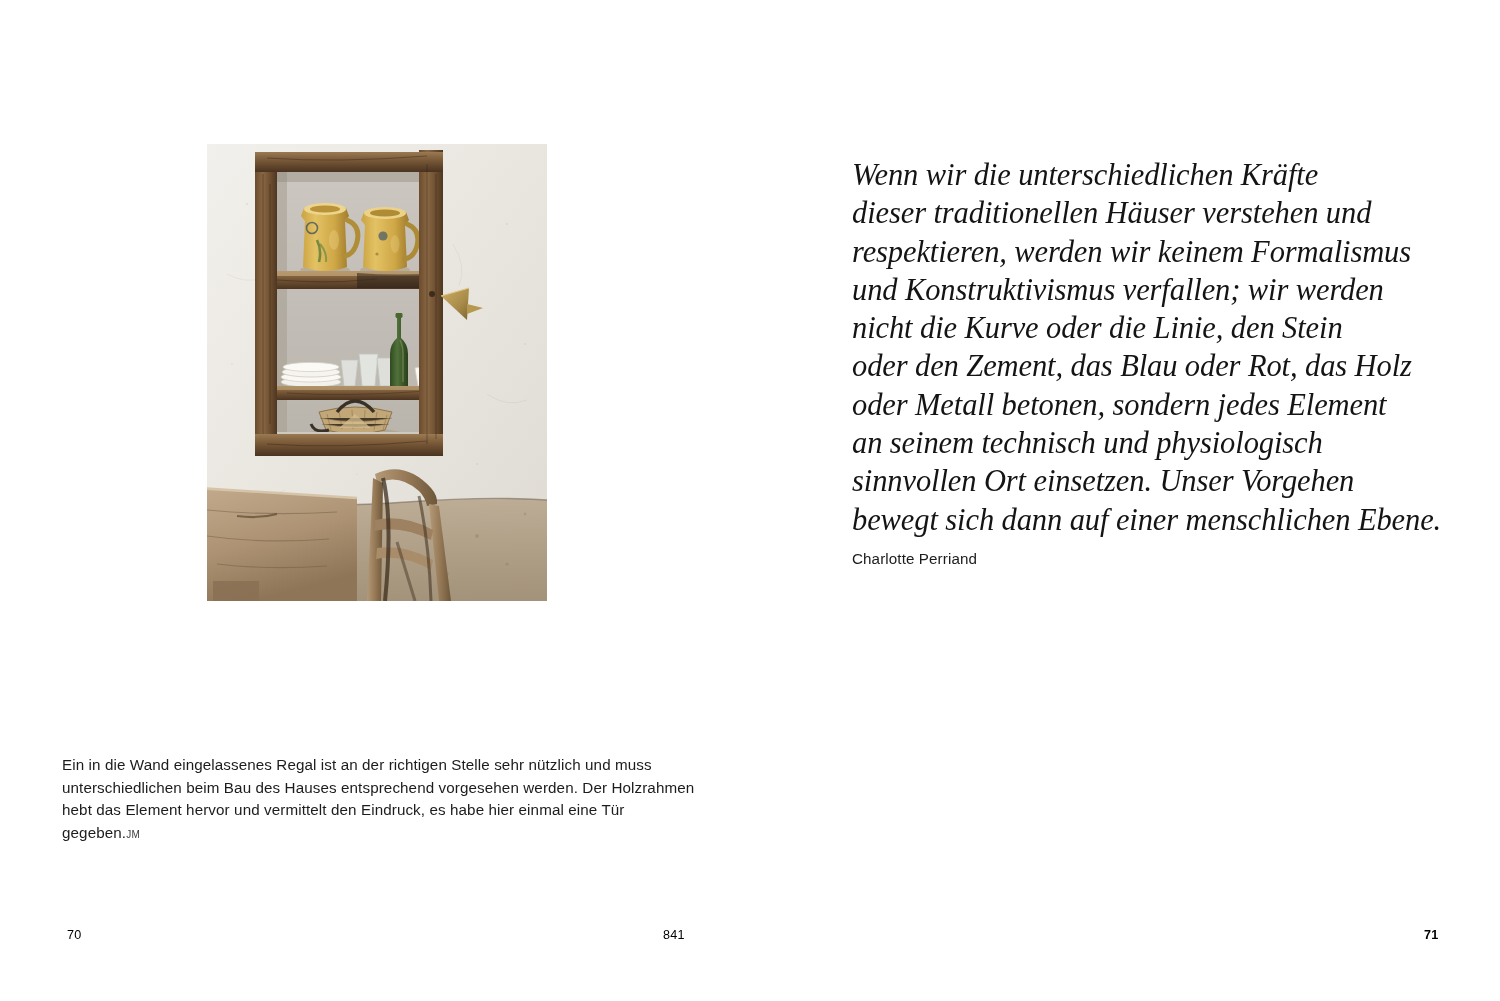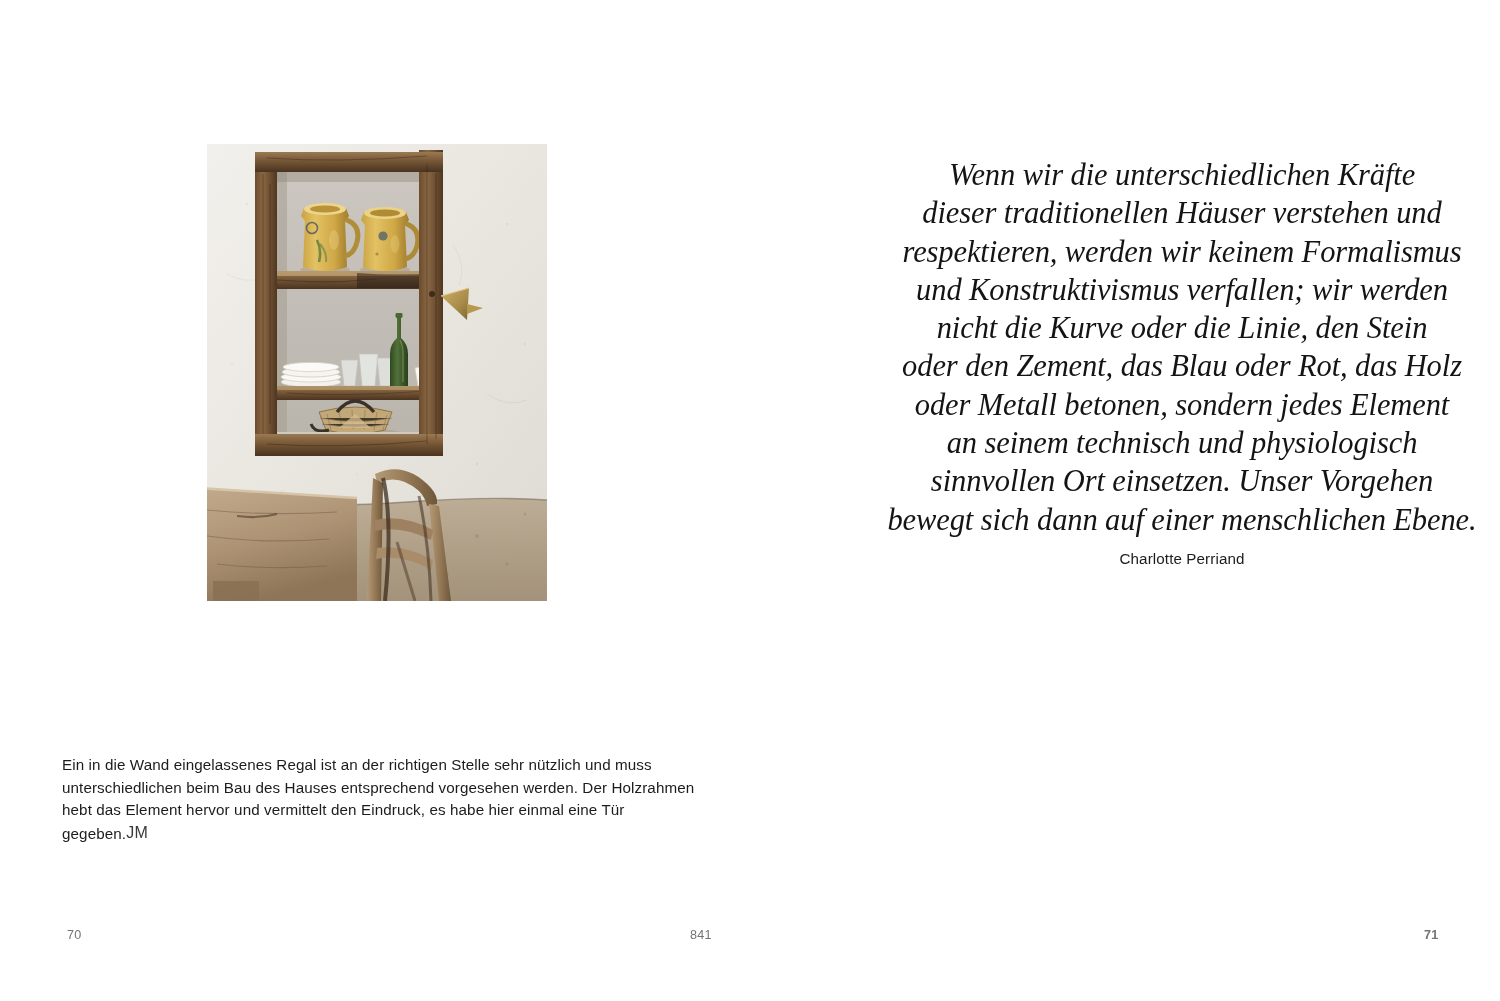--- a/index.html
+++ b/index.html
@@ -44,41 +44,41 @@
     position: absolute;
     left: 62px;
     top: 754px;
     width: 640px;
     font-size: 15.2px;
     line-height: 22.6px;
     color: #1c1c1c;
     letter-spacing: 0.1px;
   }
   .caption .credit {
-    font-size: 16px;
+    font-size: 10px;
     letter-spacing: 0.4px;
     color: #3a3a3a;
     vertical-align: 0.5px;
   }
 
   .folio {
     position: absolute;
     font-size: 12.6px;
-    color: #737373;
+    color: #000000;
     letter-spacing: 0.3px;
   }
   .folio-left  { left: 67px;  top: 928px; }
-  .folio-plate { left: 690px; top: 928px; }
+  .folio-plate { left: 663px; top: 928px; }
   .folio-right { left: 1424px; top: 928px; }
 
   
   .page-right {
     position: absolute;
     left: 750px; top: 0;
-    width: 750px; height: 1001px; text-align: center;
+    width: 750px; height: 1001px;
   }
 
   .quote-block {
     position: absolute;
     left: 62px;
     top: 140px;
     width: 660px;
   }
 
   .quote-text {

